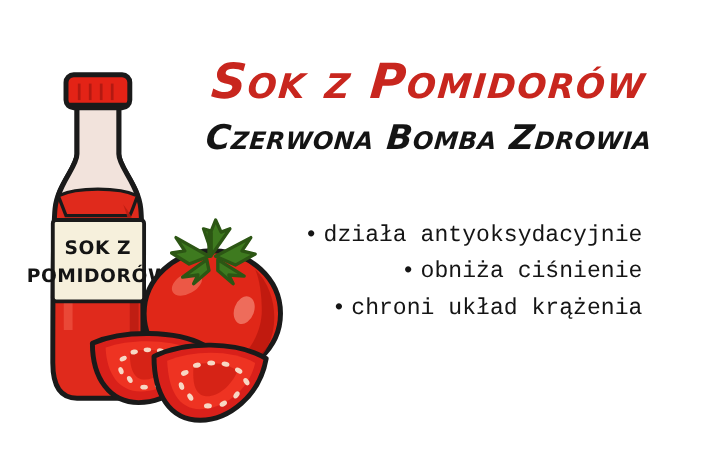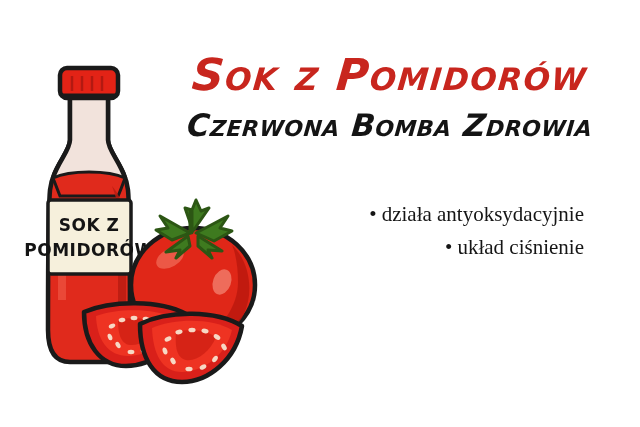--- a/index.html
+++ b/index.html
@@ -41,21 +41,21 @@
     white-space:nowrap;
     transform:skewX(-5deg);
   }
 
   .benefits{
     position:absolute;left:0;top:198px;width:424px;
     margin:0;padding:0;list-style:none;
     text-align:right;
   }
   .benefits li{
-    font-family:Liberation Serif, serif;
+    font-family:Liberation Mono, monospace;
     font-size:21px;line-height:33px;
     color:#151515;
     white-space:nowrap;
   }
   .bullet-dot{margin-right:5px;}
 </style>
 </head>
 <body>
 
 <div id="canvas">
@@ -160,18 +160,21 @@
 
     <div class="title">Sok z Pomidorów</div>
 
     <div class="subtitle">Czerwona Bomba Zdrowia</div>
 
     <ul class="benefits">
       <li>
         <span class="bullet-dot">•</span><span>działa antyoksydacyjnie</span>
       </li>
       <li>
-        <span class="bullet-dot">•</span><span>układ ciśnienie</span>
+        <span class="bullet-dot">•</span><span>obniża ciśnienie</span>
+      </li>
+      <li>
+        <span class="bullet-dot">•</span><span>chroni układ krążenia</span>
       </li>
     </ul>
 
   </div>
 </div>
 
 </body></html>

